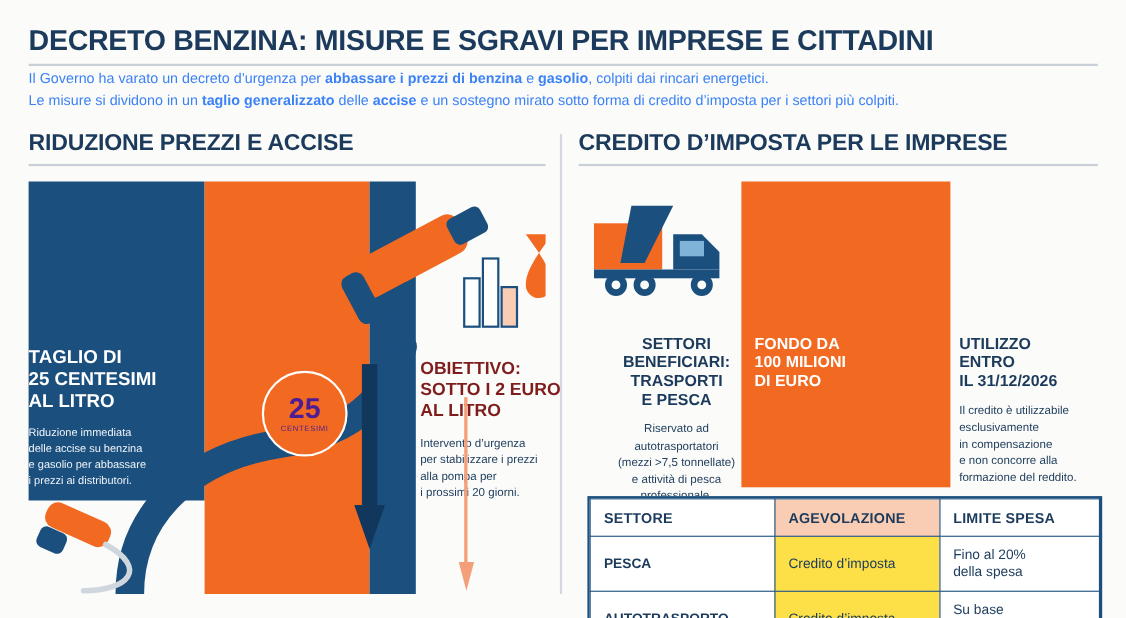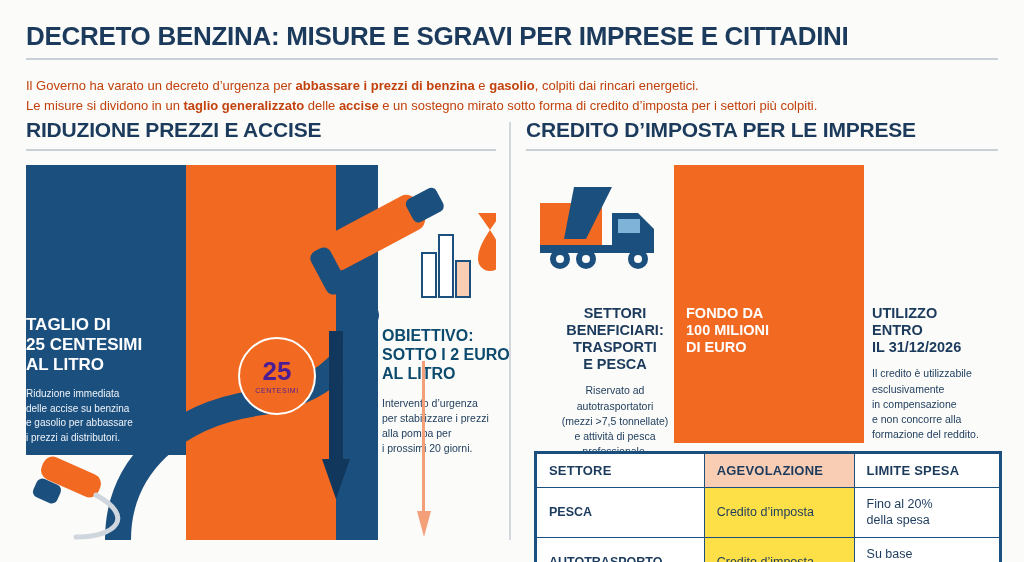--- a/index.html
+++ b/index.html
@@ -40,24 +40,24 @@
   .title .accent {
     color: #1b3a5c;
   }
   .title-rule {
     margin-top: 7px;
     height: 2px;
     background: #c9cfd6;
     width: 972px;
   }
   .subtitle {
-    margin-top: 16px;
+    margin-top: 1px;
     font-size: 13px;
     line-height: 1.55;
-    color: #c2410c;
+    color: #3b82f6;
   }
   .subtitle b { font-weight: bold; }
 
   
   .col-left {
     position: absolute;
     left: 26px;
     top: 118px;
     width: 470px;
     height: 425px;
@@ -145,21 +145,21 @@
   .left-text-b {
     position: absolute;
     left: 356px;
     top: 162px;
     width: 150px;
   }
   .left-text-b .big {
     font-size: 16px;
     font-weight: bold;
     line-height: 1.18;
-    color: #0c4a6e;
+    color: #7f1d1d;
   }
   .left-text-b .small {
     margin-top: 12px;
     font-size: 10.5px;
     line-height: 1.45;
     color: #234160;
   }
 
   
   .badge25 {

